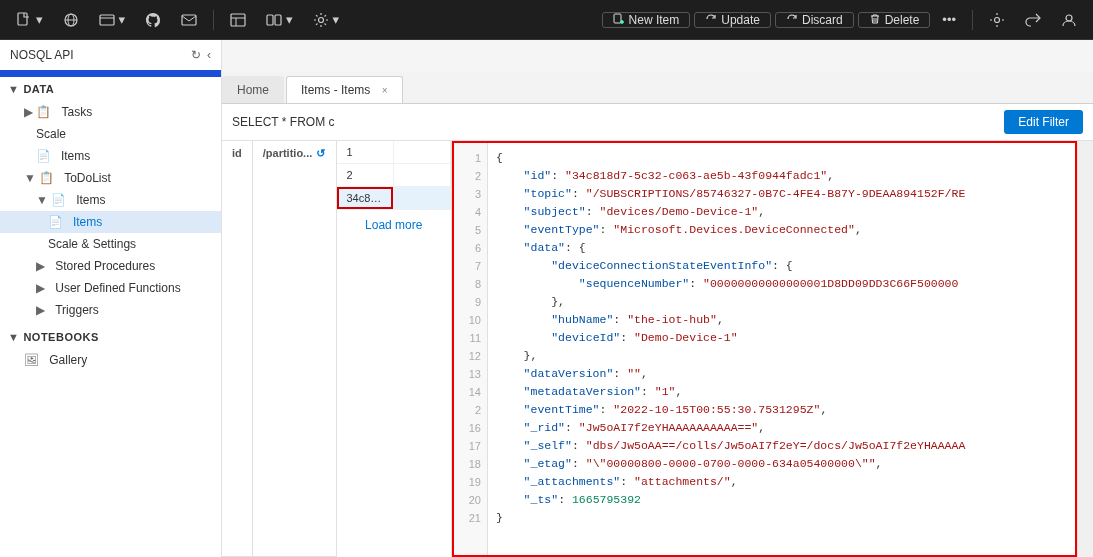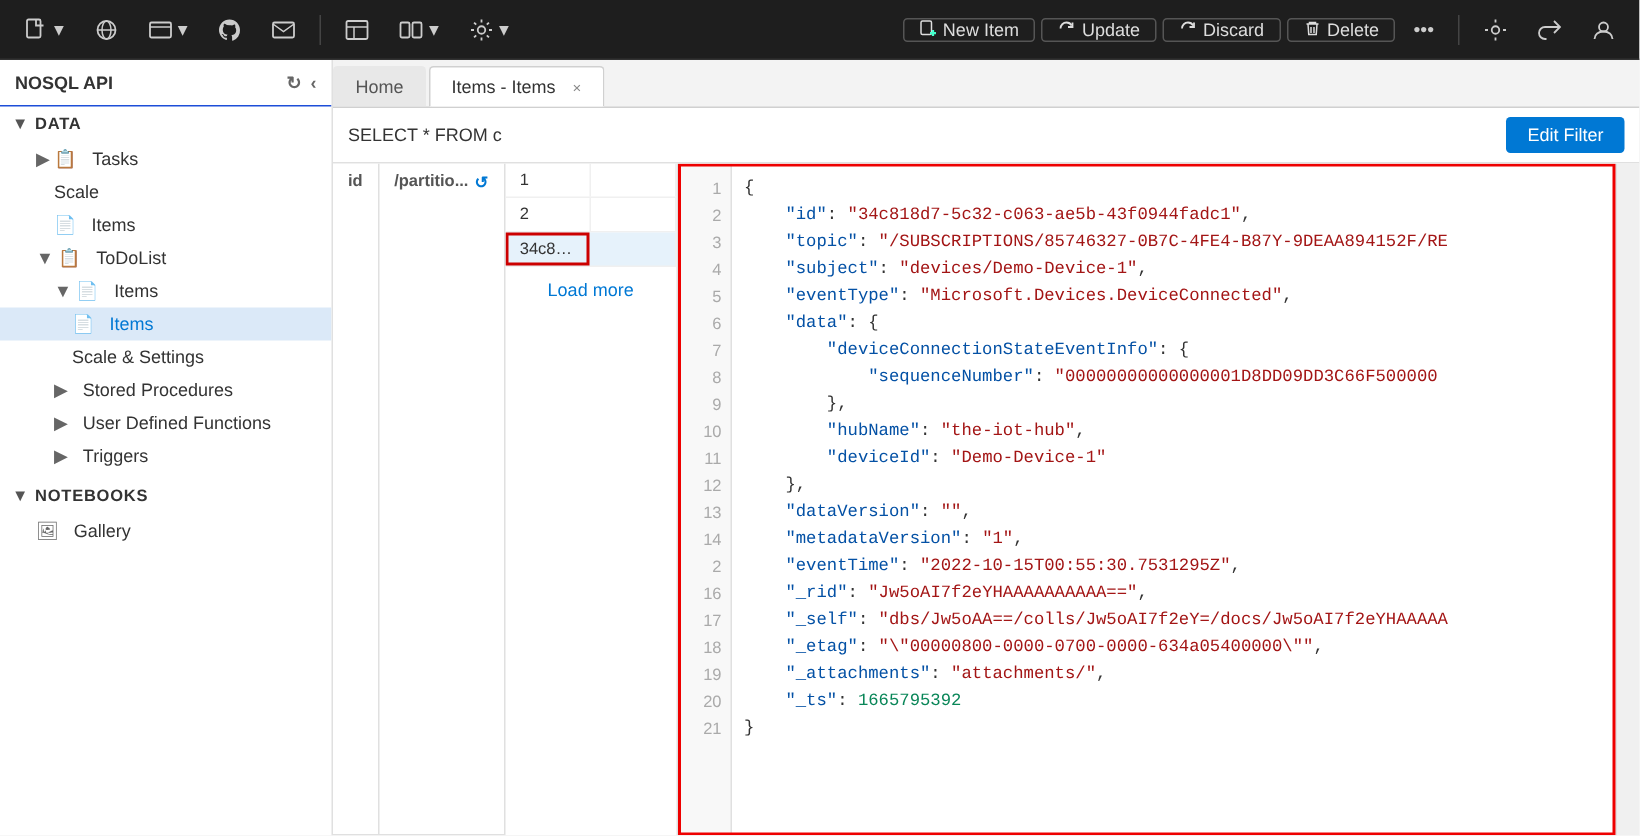--- a/index.html
+++ b/index.html
@@ -50,24 +50,24 @@
       display: flex;
       flex-direction: column;
       overflow-y: auto;
       flex-shrink: 0;
     }
     .sidebar-header {
       display: flex;
       align-items: center;
       justify-content: space-between;
       padding: 8px 10px;
-      font-weight: 700;
-      font-size: 12px;
-      color: #333;
-      border-bottom: 1px solid #1d4ed8;
+      font-weight: 400;
+      font-size: 12px;
+      color: #333;
+      border-bottom: 7px solid #1d4ed8;
     }
     .sidebar-header-icons { display: flex; gap: 6px; color: #666; cursor: pointer; }
     .section-header {
       display: flex;
       align-items: center;
       padding: 6px 8px;
       font-weight: 700;
       font-size: 11px;
       color: #333;
       text-transform: uppercase;
@@ -97,20 +97,21 @@
       overflow: hidden;
     }
 
     
     .tab-bar {
       display: flex;
       background: #f3f3f3;
       border-bottom: 1px solid #d0d0d0;
       height: 32px;
       align-items: flex-end;
+      margin-top: 32px;
     }
     .tab {
       padding: 6px 14px;
       font-size: 12px;
       cursor: pointer;
       border: 1px solid transparent;
       border-bottom: none;
       color: #555;
       background: #e8e8e8;
       margin-right: 2px;

